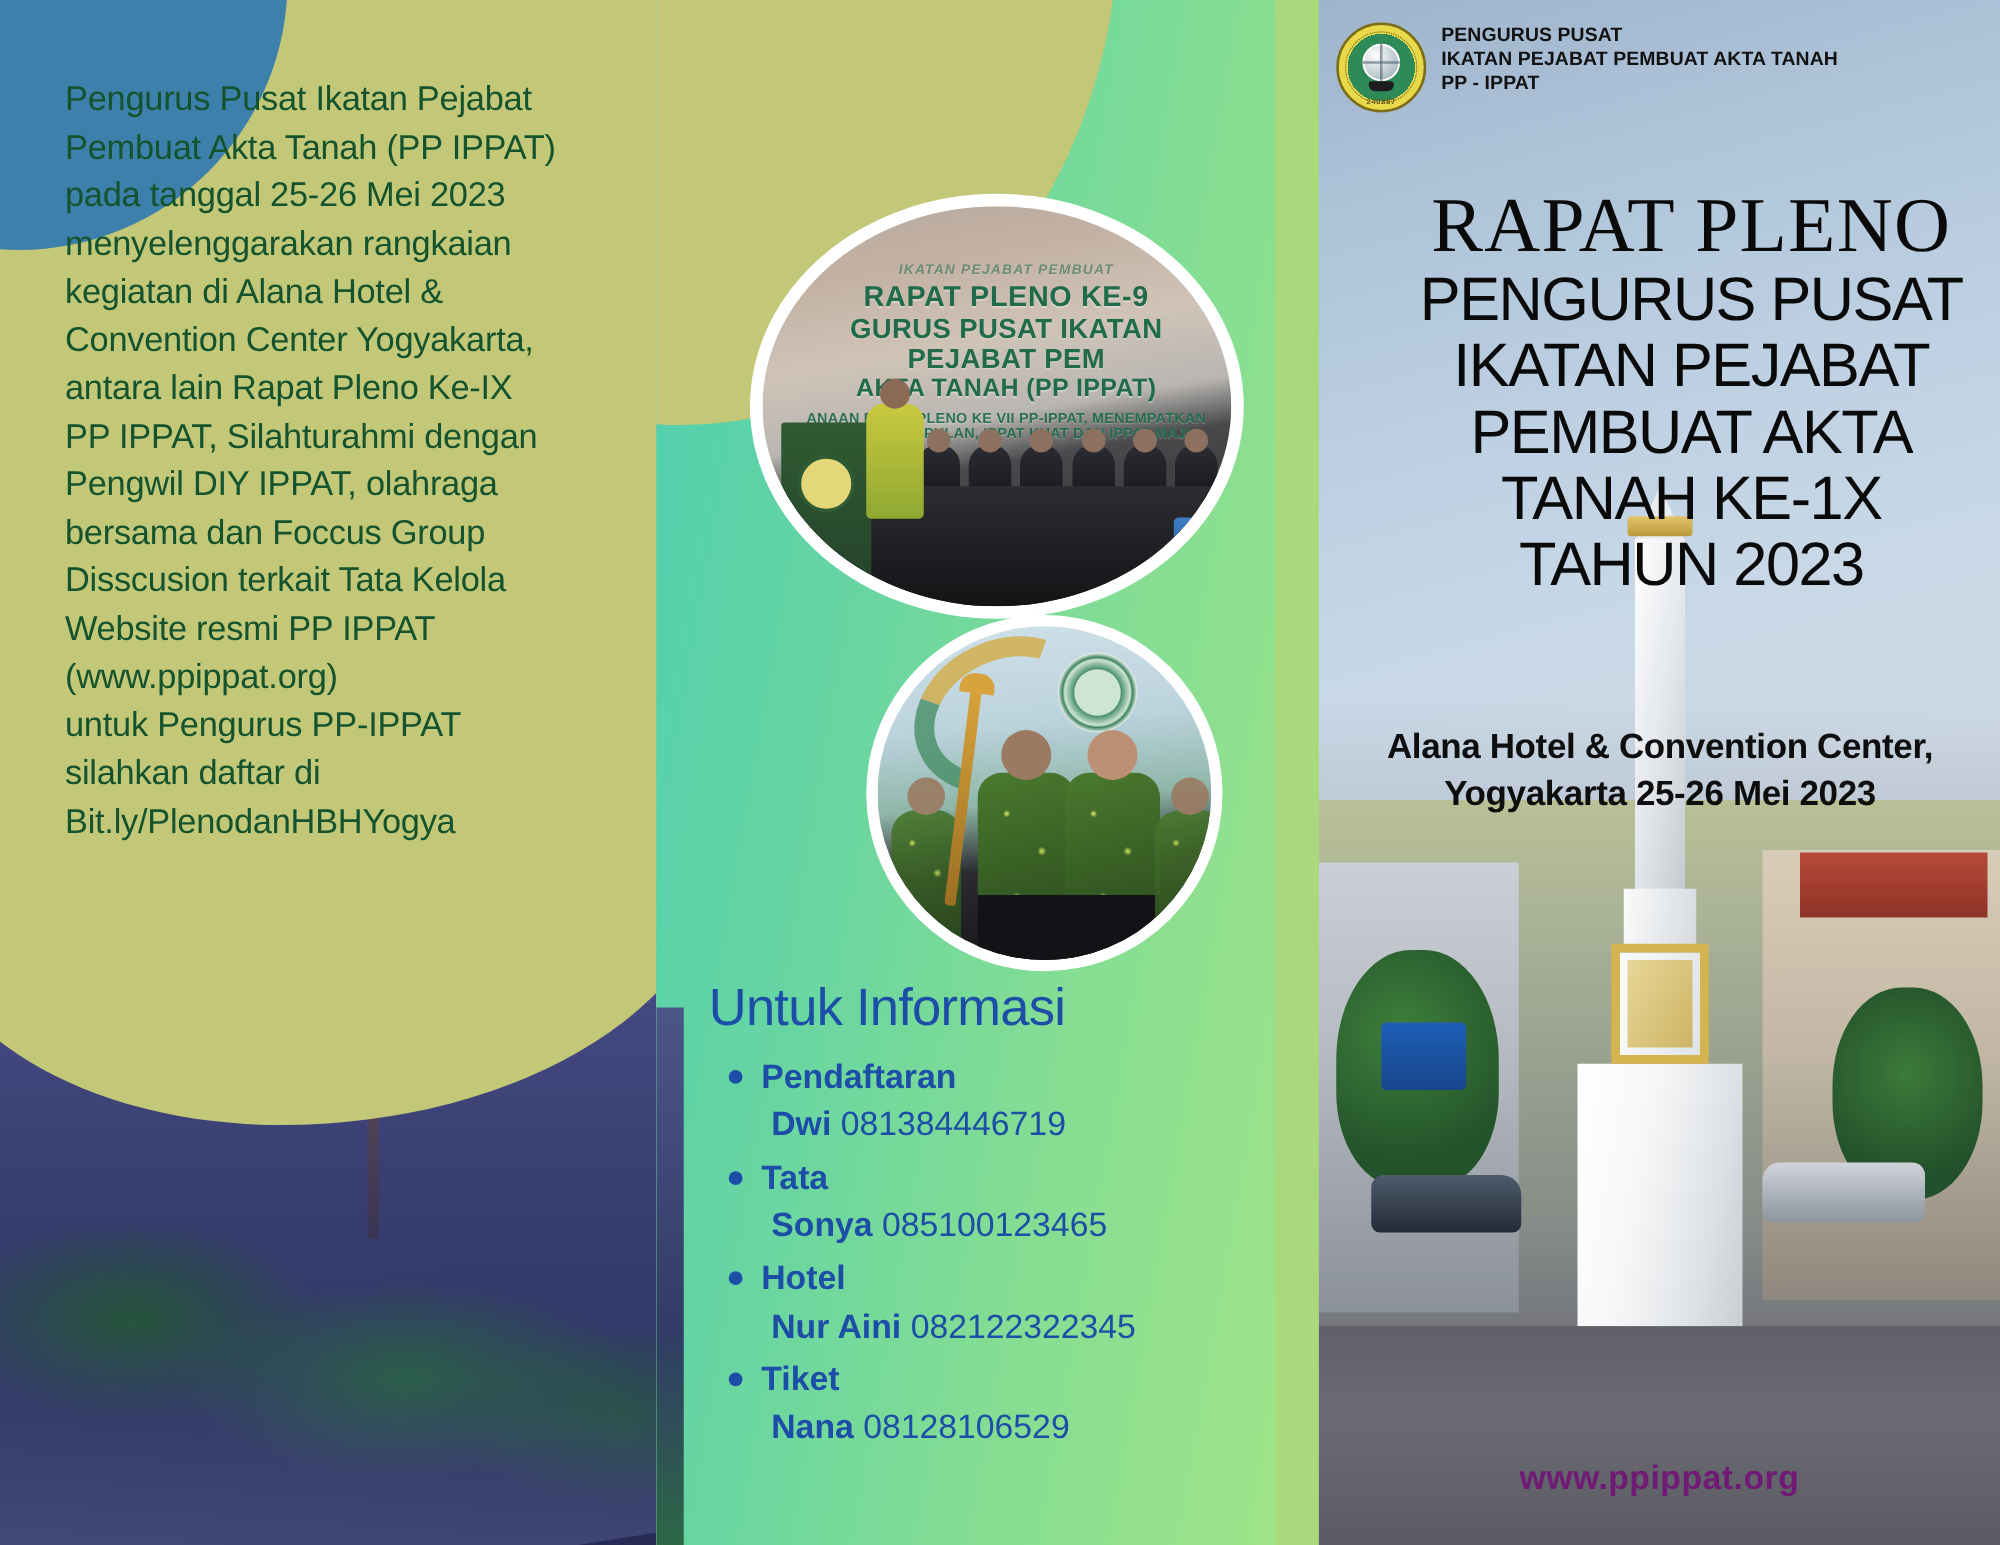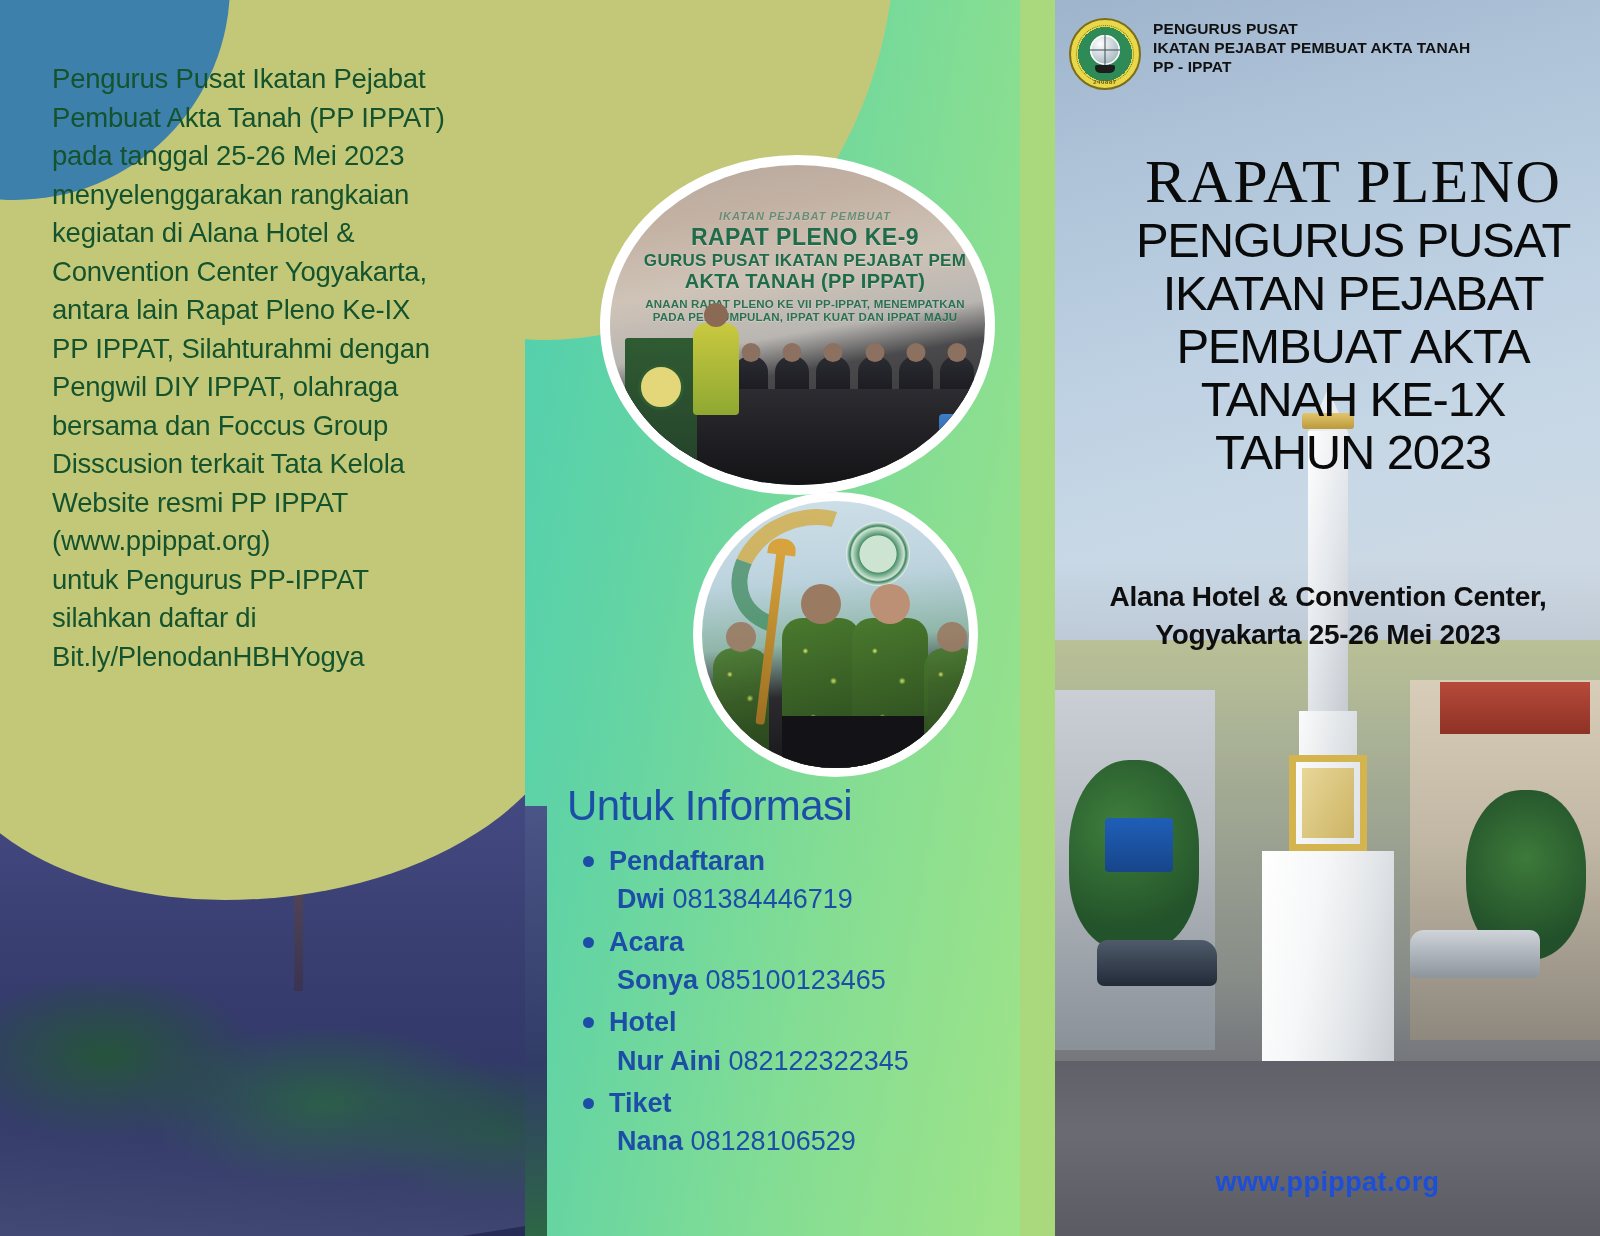--- a/index.html
+++ b/index.html
@@ -80,21 +80,21 @@
     position:absolute; inset:0;
     background:linear-gradient(170deg,#b7a89c 0%,#c3b2a4 18%,#cfc3b7 36%,#b9b6b2 52%,#4a4a4c 62%,#232326 100%);
   }
   .conf-banner-txt {
     position:absolute; left:6%; top:14%; width:92%; text-align:center;
     color:#1f6b4a; font-weight:bold; line-height:1.12;
     text-shadow:0 1px 1px rgba(255,255,255,.35);
   }
   .cb-1 { font-size:11px; letter-spacing:1px; opacity:.55;font-style:italic; }
   .cb-2 { font-size:23px; letter-spacing:.5px; margin-top:3px; }
-  .cb-3 { font-size:17px; letter-spacing:.3px; }
+  .cb-3 { font-size:22px; letter-spacing:.3px; }
   .cb-4 { font-size:20px; letter-spacing:.3px; }
   .cb-5 { font-size:11.5px; margin-top:6px; letter-spacing:.2px; opacity:.92; }
   .cb-6 { font-size:11.5px; letter-spacing:.2px; opacity:.92; }
   .conf-table {
     position:absolute; left:0; bottom:0; width:100%; height:30%;
     background:linear-gradient(180deg,#2c2c31,#141417);
   }
   .conf-people { position:absolute; left:0; bottom:26%; width:100%; height:22%; }
   .cp { position:absolute; bottom:0; width:34px; height:46px; border-radius:16px 16px 0 0;
         background:linear-gradient(180deg,#2b2b33,#17171c); }
@@ -278,21 +278,21 @@
   .t-sans {
     font-size:49px; font-weight:normal; color:#0a0a0a; line-height:1.08;
     letter-spacing:-1.2px; white-space:pre-line; margin-top:2px;
   }
   .rp-venue {
     position:absolute; left:34px; top:578px; width:478px; text-align:center; z-index:4;
     font-size:28px; font-weight:bold; color:#0e0e0e; line-height:1.34; letter-spacing:-.3px;
   }
   .rp-web {
     position:absolute; left:0; bottom:38px; width:545px; text-align:center; z-index:4;
-    font-size:27px; font-weight:bold; color:#1d4ed8; letter-spacing:.4px;
+    font-size:27px; font-weight:bold; color:#701a75; letter-spacing:.4px;
   }
 </style>
 </head>
 <body>
 
 <div id="poster">
 
   <div class="left-panel">
     <div class="street-photo"></div>
     <div class="olive-wave"></div>
@@ -385,21 +385,21 @@
     </div>
 
     <div class="info-block">
       <div class="info-title">Untuk Informasi</div>
       <ul class="info-list">
         <li class="info-item">
           <div class="info-role">Pendaftaran</div>
           <div class="info-contact"><b>Dwi</b> <span>081384446719</span></div>
         </li>
         <li class="info-item">
-          <div class="info-role">Acara</div>
+          <div class="info-role">Tata</div>
           <div class="info-contact"><b>Sonya</b> <span>085100123465</span></div>
         </li>
         <li class="info-item">
           <div class="info-role">Hotel</div>
           <div class="info-contact"><b>Nur Aini</b> <span>082122322345</span></div>
         </li>
         <li class="info-item">
           <div class="info-role">Tiket</div>
           <div class="info-contact"><b>Nana</b> <span>08128106529</span></div>
         </li>

